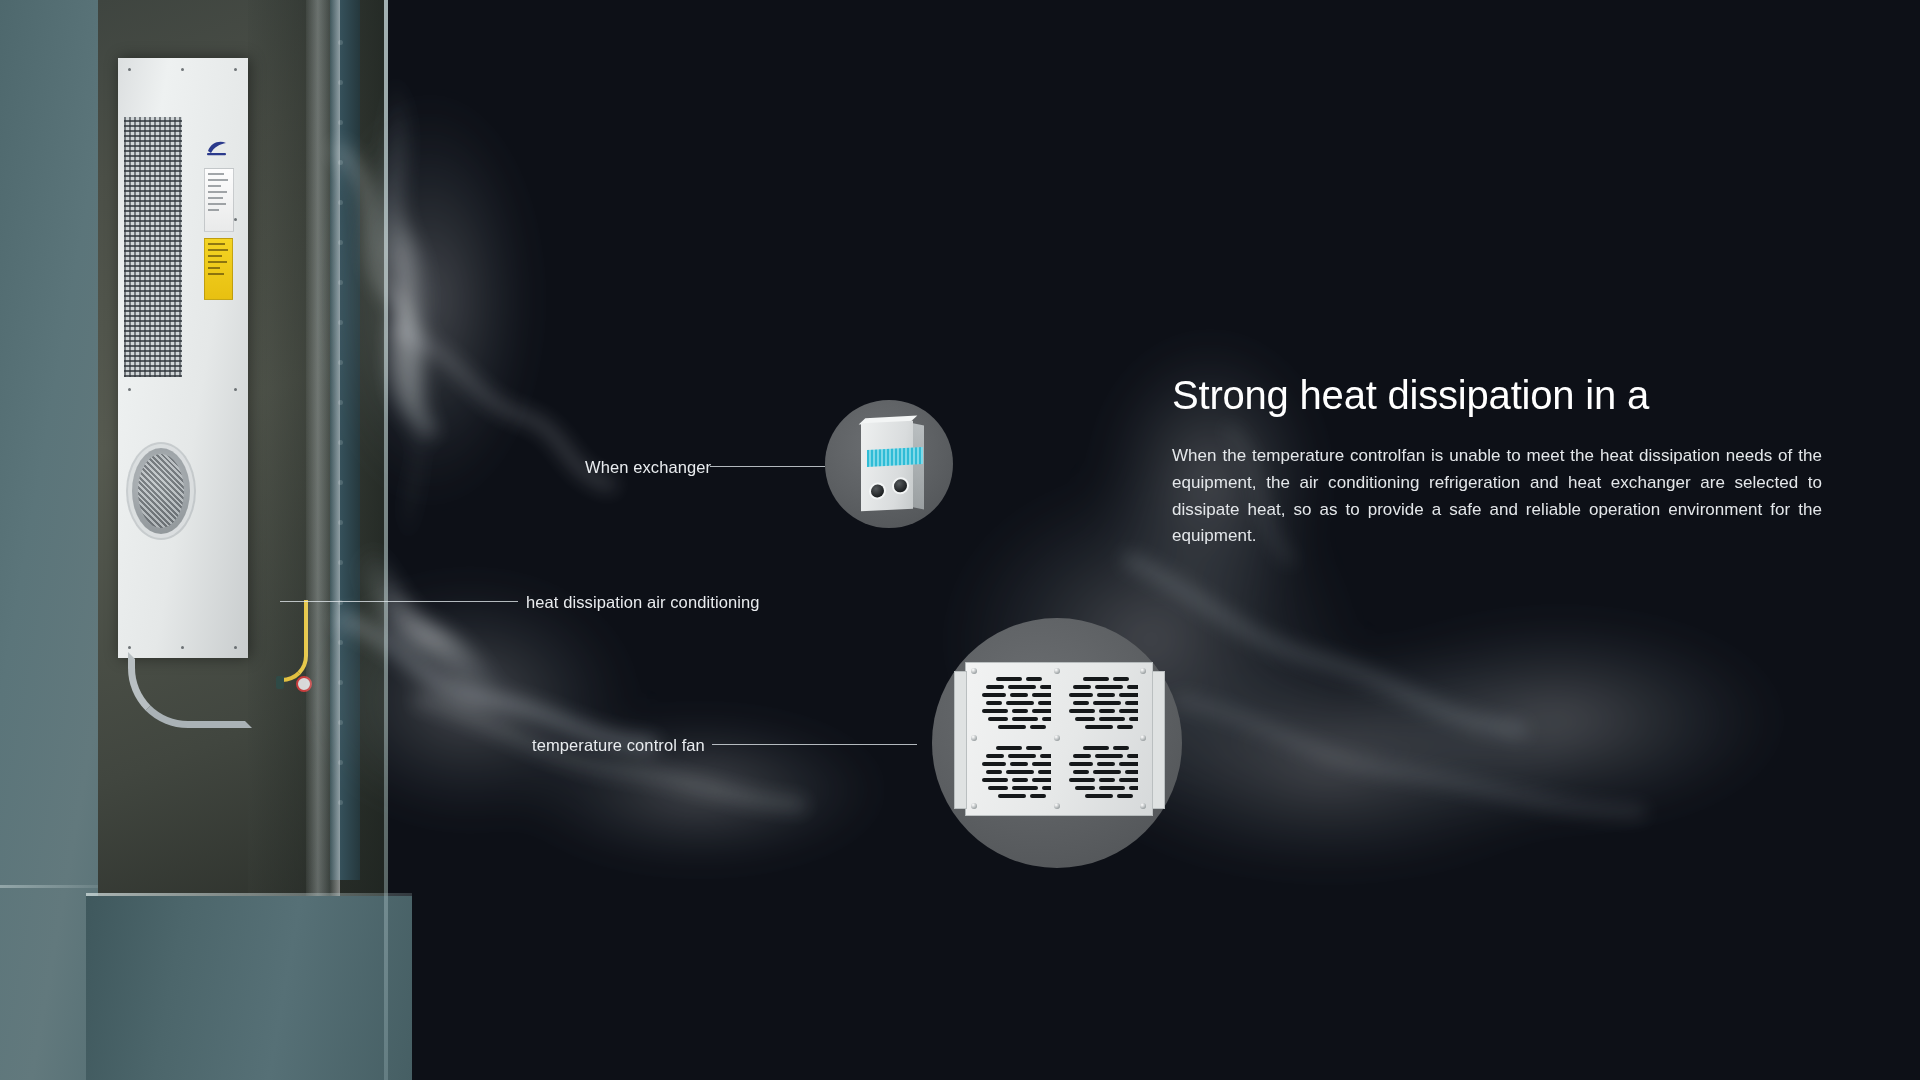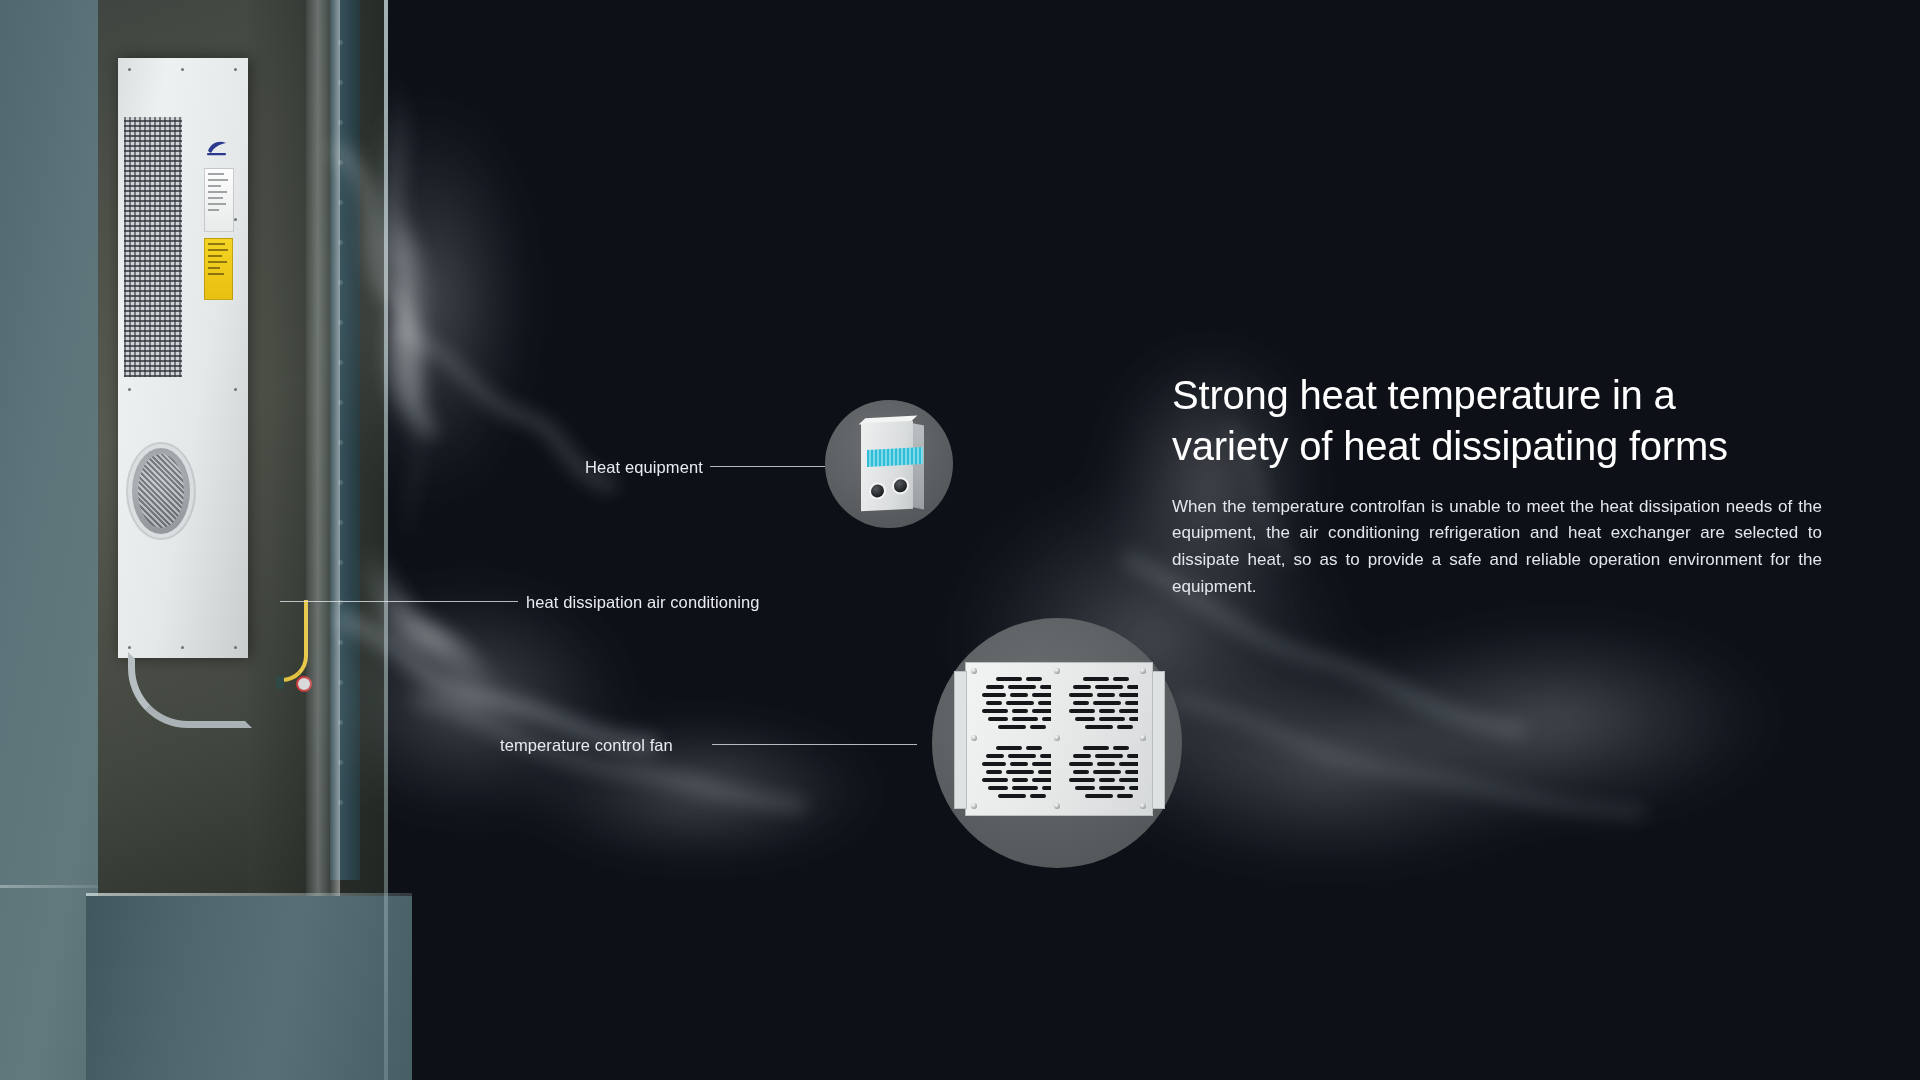--- a/index.html
+++ b/index.html
@@ -283,38 +283,38 @@
       <ellipse cx="1210" cy="480" rx="120" ry="150" fill="url(#sg2)"></ellipse>
     </g>
 
     <g filter="url(#blurA)" opacity=".5">
       <path d="M1130 560 C1210 600, 1240 640, 1320 660 C1400 680, 1430 720, 1520 730" stroke="#d8e4ea" stroke-opacity=".35" stroke-width="14" fill="none" stroke-linecap="round"></path>
       <path d="M1180 700 C1270 720, 1310 760, 1400 772 C1490 784, 1540 810, 1640 812" stroke="#d8e4ea" stroke-opacity=".28" stroke-width="12" fill="none" stroke-linecap="round"></path>
       <path d="M1230 430 C1270 470, 1250 520, 1290 560" stroke="#d8e4ea" stroke-opacity=".22" stroke-width="10" fill="none" stroke-linecap="round"></path>
     </g>
   </svg>
 
-  <div class="callout" style="left:585px;top:458px">Heat equipment</div>
+  <div class="callout" style="left:585px;top:458px">When exchanger</div>
   <div class="leader" style="left:710px;top:466px;width:115px"></div>
 
   <div class="pcircle small" style="left:825px;top:400px">
     <div class="hx">
       <div class="hx-top"></div>
       <div class="hx-face"></div>
       <div class="hx-side"></div>
       <div class="hx-band"></div>
       <div class="hx-port" style="left:10px;top:62px"></div>
       <div class="hx-port" style="left:33px;top:58px"></div>
     </div>
   </div>
 
   <div class="leader" style="left:280px;top:601px;width:238px"></div>
   <div class="callout" style="left:526px;top:593px">heat dissipation air conditioning</div>
 
-  <div class="callout" style="left:500px;top:736px">temperature control fan</div>
+  <div class="callout" style="left:532px;top:736px">temperature control fan</div>
   <div class="leader" style="left:712px;top:744px;width:205px"></div>
 
   <div class="pcircle large" style="left:932px;top:618px">
     <div class="fanpanel">
       <div class="ear" style="left:-12px"></div>
       <div class="ear" style="left:186px"></div>
       <div class="vents">
         <div class="vent">
           <b style="left:16px;top:2px;width:26px"></b>
             <b style="left:46px;top:2px;width:16px"></b>
@@ -407,19 +407,18 @@
       <span class="bolt" style="left:88px;top:72px"></span>
       <span class="bolt" style="left:174px;top:72px"></span>
       <span class="bolt" style="left:5px;top:140px"></span>
       <span class="bolt" style="left:88px;top:140px"></span>
       <span class="bolt" style="left:174px;top:140px"></span>
     </div>
   </div>
 
   <div class="copy">
     <h1 class="headline">
-      <span>Strong heat temperature in a</span><br>
-      <span>variety of heat dissipating forms</span>
+      <span>Strong heat dissipation in a</span><br>
     </h1>
     <p class="body">When the temperature controlfan is unable to meet the heat dissipation needs of the equipment, the air conditioning refrigeration and heat exchanger are selected to dissipate heat, so as to provide a safe and reliable operation environment for the equipment.</p>
   </div>
 
 </div>
 
 </body></html>

